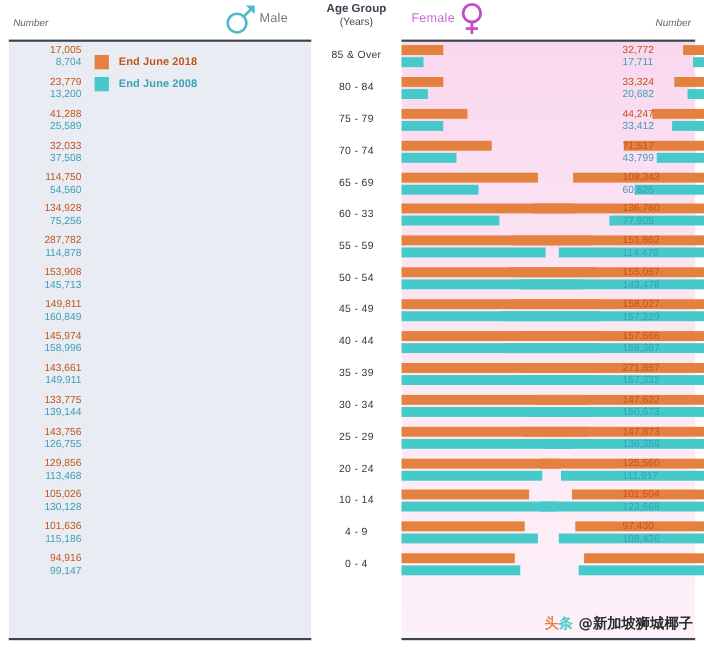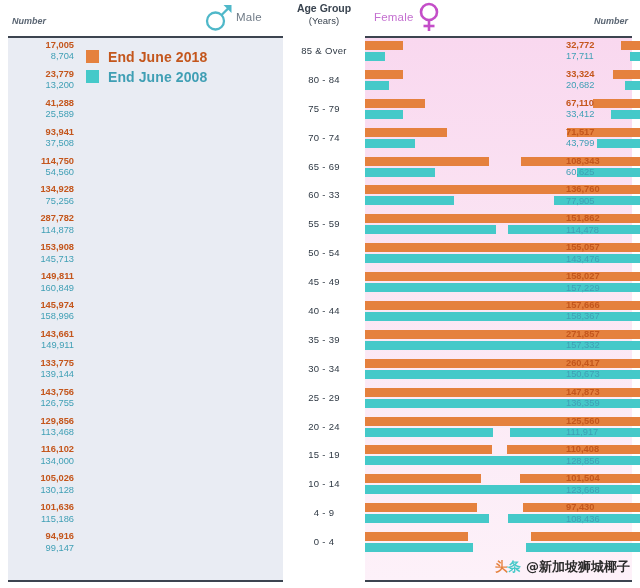--- a/index.html
+++ b/index.html
@@ -30,47 +30,47 @@
   #female-hdr .gender-row{justify-content:flex-start;padding-left:4px;}
   .gender-label{font-size:11.5px;color:#6f7a86;letter-spacing:.2px;}
   #female-hdr .gender-label{color:#c46fd0;}
   .gsym{width:34px;height:34px;position:relative;flex:0 0 34px;}
   .gsym svg{position:absolute;left:0;top:0;}
 
   #agegroup-hdr{position:absolute;left:283px;top:2px;width:82px;text-align:center;}
   #agegroup-hdr .t1{font-size:10.5px;font-weight:bold;color:#3a4450;line-height:13px;}
   #agegroup-hdr .t2{font-size:9.5px;color:#3a4450;line-height:12px;}
 
-  .numlabel{position:absolute;top:16px;font-size:9px;font-style:italic;color:#5b6673;font-weight:bold;}
+  .numlabel{position:absolute;top:16px;font-size:9px;font-style:italic;color:#5b6673;}
   #num-left{left:12px;}
   #num-right{right:12px;}
 
   
   .toprule{position:absolute;height:2px;background:#3c4450;top:36px;}
   #rule-left{left:8px;width:275px;}
   #rule-right{left:365px;width:267px;}
   
   .botrule{position:absolute;height:2px;background:#3c4450;bottom:6px;}
   #rule-left-b{left:8px;width:275px;}
   #rule-right-b{left:365px;width:267px;}
 
   
   #legend{position:absolute;left:86px;top:48px;}
   .legend-item{display:flex;align-items:center;height:17px;margin-bottom:3px;}
   .legend-swatch{width:13px;height:13px;margin-right:9px;flex:0 0 13px;}
-  .legend-text{font-size:14px;font-weight:bold;letter-spacing:.1px;}
+  .legend-text{font-size:10px;font-weight:bold;letter-spacing:.1px;}
 
   
   #rows{position:absolute;left:0;right:0;top:38px;height:544px;}
   .row{position:relative;height:28.9px;}
 
   
   .m-nums{position:absolute;left:12px;width:62px;text-align:right;top:2px;}
   .f-nums{position:absolute;right:12px;width:62px;text-align:left;top:2px;}
-  .v2018{font-size:9.3px;font-weight:bold;color:#c4561c;line-height:11.4px;white-space:nowrap;}
+  .v2018{font-size:9.3px;font-weight:normal;color:#c4561c;line-height:11.4px;white-space:nowrap;}
   .v2008{font-size:9.3px;color:#3f9fb5;line-height:11.4px;white-space:nowrap;}
 
   .bars-m{position:absolute;left:80px;right:0;top:0;height:100%;}
   .bar{position:absolute;height:9px;}
   .bar.y2018{background:#e5813e;top:3px;}
   .bar.y2008{background:#45c9c9;top:14px;}
   .bar-m{right:0;}
   .bar-f{left:0;}
 
   .agelbl{position:absolute;left:283px;width:82px;text-align:center;top:7px;
@@ -188,27 +188,27 @@
         <div class="bars-m">
           <div class="bar y2018 bar-m" style="width: 47.3598px;"></div>
           <div class="bar y2008 bar-m" style="width: 29.3521px;"></div>
         </div>
         <div class="agelbl">75 - 79</div>
         <div style="position: absolute; left: 365px; top: 0px; height: 100%; width: 195px;">
           <div class="bar y2018 bar-f" style="width: 59.6918px;"></div>
           <div class="bar y2008 bar-f" style="width: 38.3255px;"></div>
         </div>
         <div class="f-nums">
-          <div class="v2018">67,110</div>
+          <div class="v2018">44,247</div>
           <div class="v2008">33,412</div>
         </div>
       </div>
       <div class="row">
         <div class="m-nums">
-          <div class="v2018">93,941</div>
+          <div class="v2018">32,033</div>
           <div class="v2008">37,508</div>
         </div>
         <div class="bars-m">
           <div class="bar y2018 bar-m" style="width: 73.445px;"></div>
           <div class="bar y2008 bar-m" style="width: 43.0239px;"></div>
         </div>
         <div class="agelbl">70 - 74</div>
         <div style="position: absolute; left: 365px; top: 0px; height: 100%; width: 195px;">
           <div class="bar y2018 bar-f" style="width: 82.0342px;"></div>
           <div class="bar y2008 bar-f" style="width: 50.24px;"></div>
@@ -359,21 +359,21 @@
         <div class="bars-m">
           <div class="bar y2018 bar-m" style="width: 153.448px;"></div>
           <div class="bar y2008 bar-m" style="width: 159.606px;"></div>
         </div>
         <div class="agelbl">30 - 34</div>
         <div style="position: absolute; left: 365px; top: 0px; height: 100%; width: 195px;">
           <div class="bar y2018 bar-f" style="width: 169.331px;"></div>
           <div class="bar y2008 bar-f" style="width: 172.831px;"></div>
         </div>
         <div class="f-nums">
-          <div class="v2018">260,417</div>
+          <div class="v2018">147,622</div>
           <div class="v2008">150,673</div>
         </div>
       </div>
       <div class="row">
         <div class="m-nums">
           <div class="v2018">143,756</div>
           <div class="v2008">126,755</div>
         </div>
         <div class="bars-m">
           <div class="bar y2018 bar-m" style="width: 164.897px;"></div>
@@ -399,39 +399,20 @@
           <div class="bar y2008 bar-m" style="width: 130.154px;"></div>
         </div>
         <div class="agelbl">20 - 24</div>
         <div style="position: absolute; left: 365px; top: 0px; height: 100%; width: 195px;">
           <div class="bar y2018 bar-f" style="width: 144.025px;"></div>
           <div class="bar y2008 bar-f" style="width: 128.375px;"></div>
         </div>
         <div class="f-nums">
           <div class="v2018">125,560</div>
           <div class="v2008">111,917</div>
-        </div>
-      </div>
-      <div class="row">
-        <div class="m-nums">
-          <div class="v2018">116,102</div>
-          <div class="v2008">134,000</div>
-        </div>
-        <div class="bars-m">
-          <div class="bar y2018 bar-m" style="width: 133.176px;"></div>
-          <div class="bar y2008 bar-m" style="width: 153.706px;"></div>
-        </div>
-        <div class="agelbl">15 - 19</div>
-        <div style="position: absolute; left: 365px; top: 0px; height: 100%; width: 195px;">
-          <div class="bar y2018 bar-f" style="width: 126.644px;"></div>
-          <div class="bar y2008 bar-f" style="width: 147.805px;"></div>
-        </div>
-        <div class="f-nums">
-          <div class="v2018">110,408</div>
-          <div class="v2008">128,856</div>
         </div>
       </div>
       <div class="row">
         <div class="m-nums">
           <div class="v2018">105,026</div>
           <div class="v2008">130,128</div>
         </div>
         <div class="bars-m">
           <div class="bar y2018 bar-m" style="width: 120.471px;"></div>
           <div class="bar y2008 bar-m" style="width: 149.264px;"></div>

